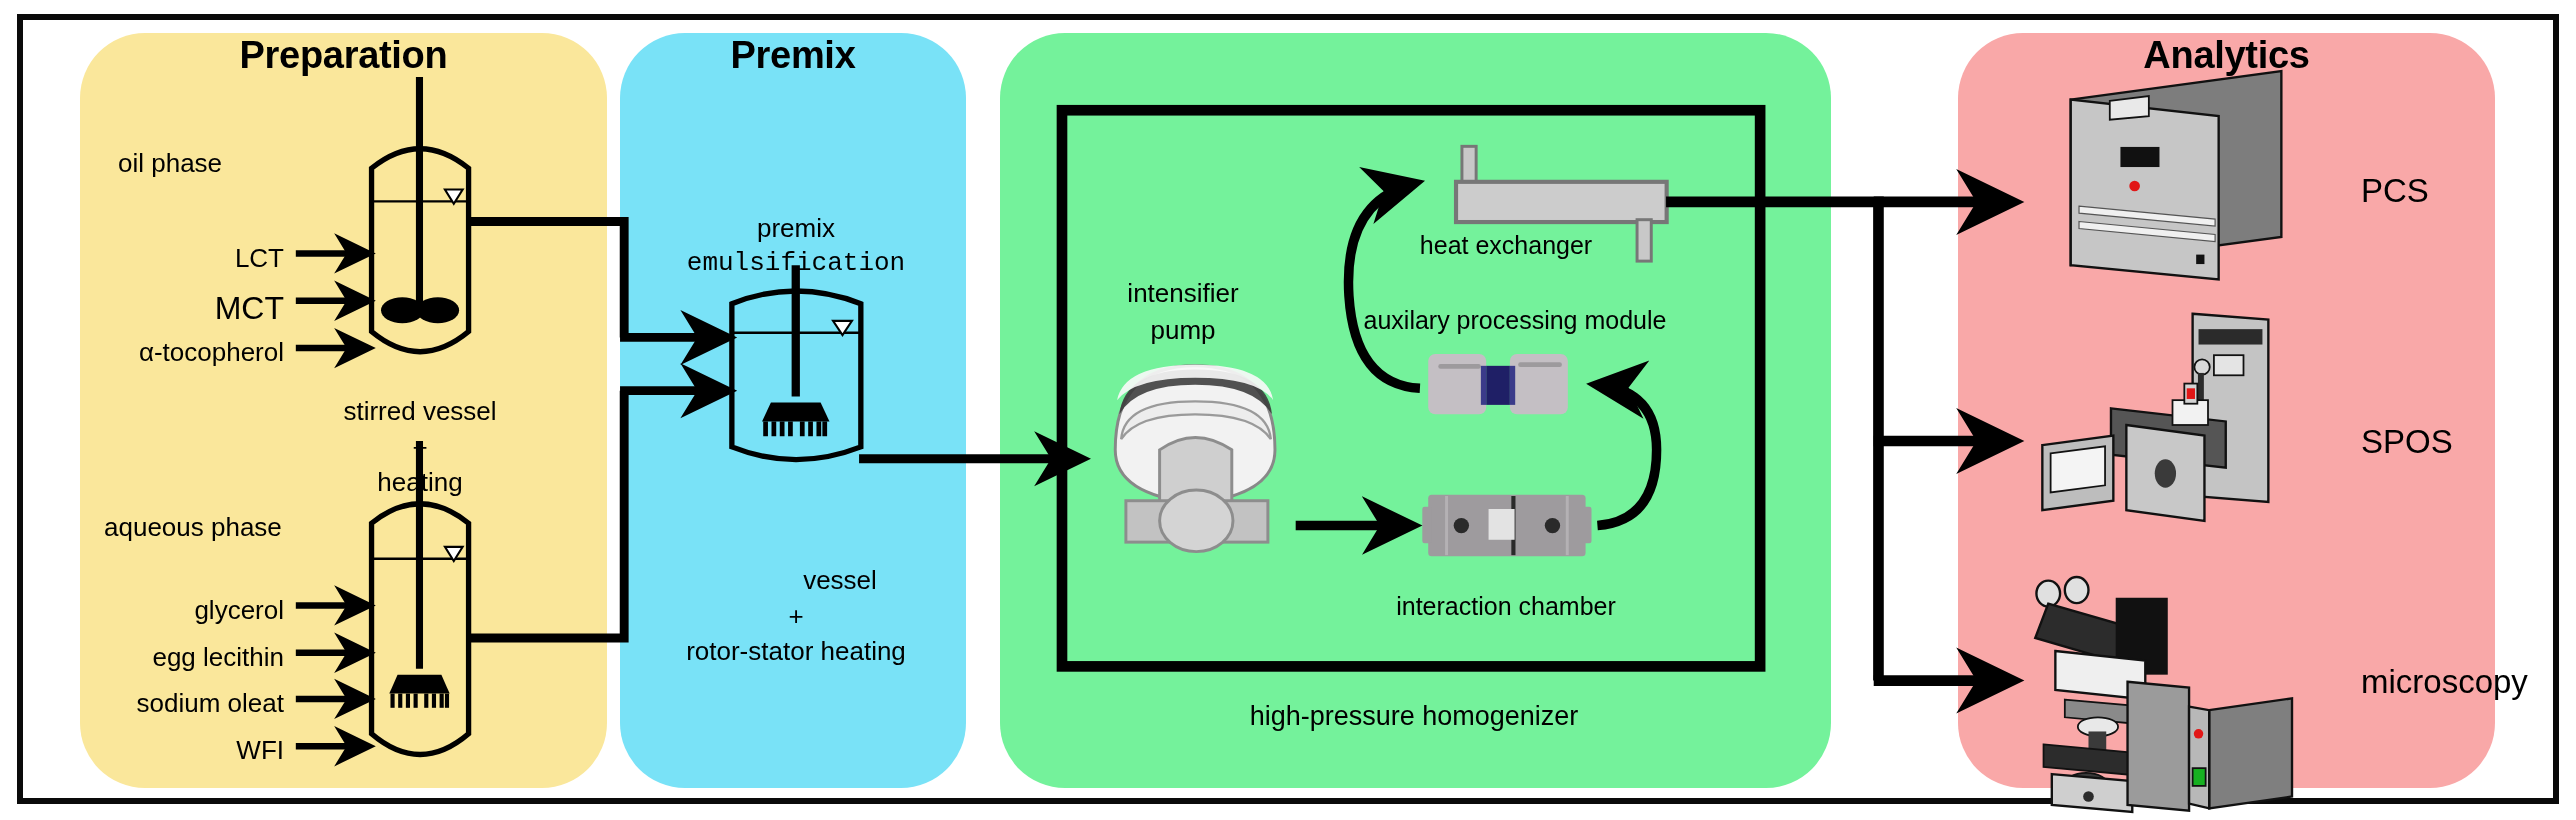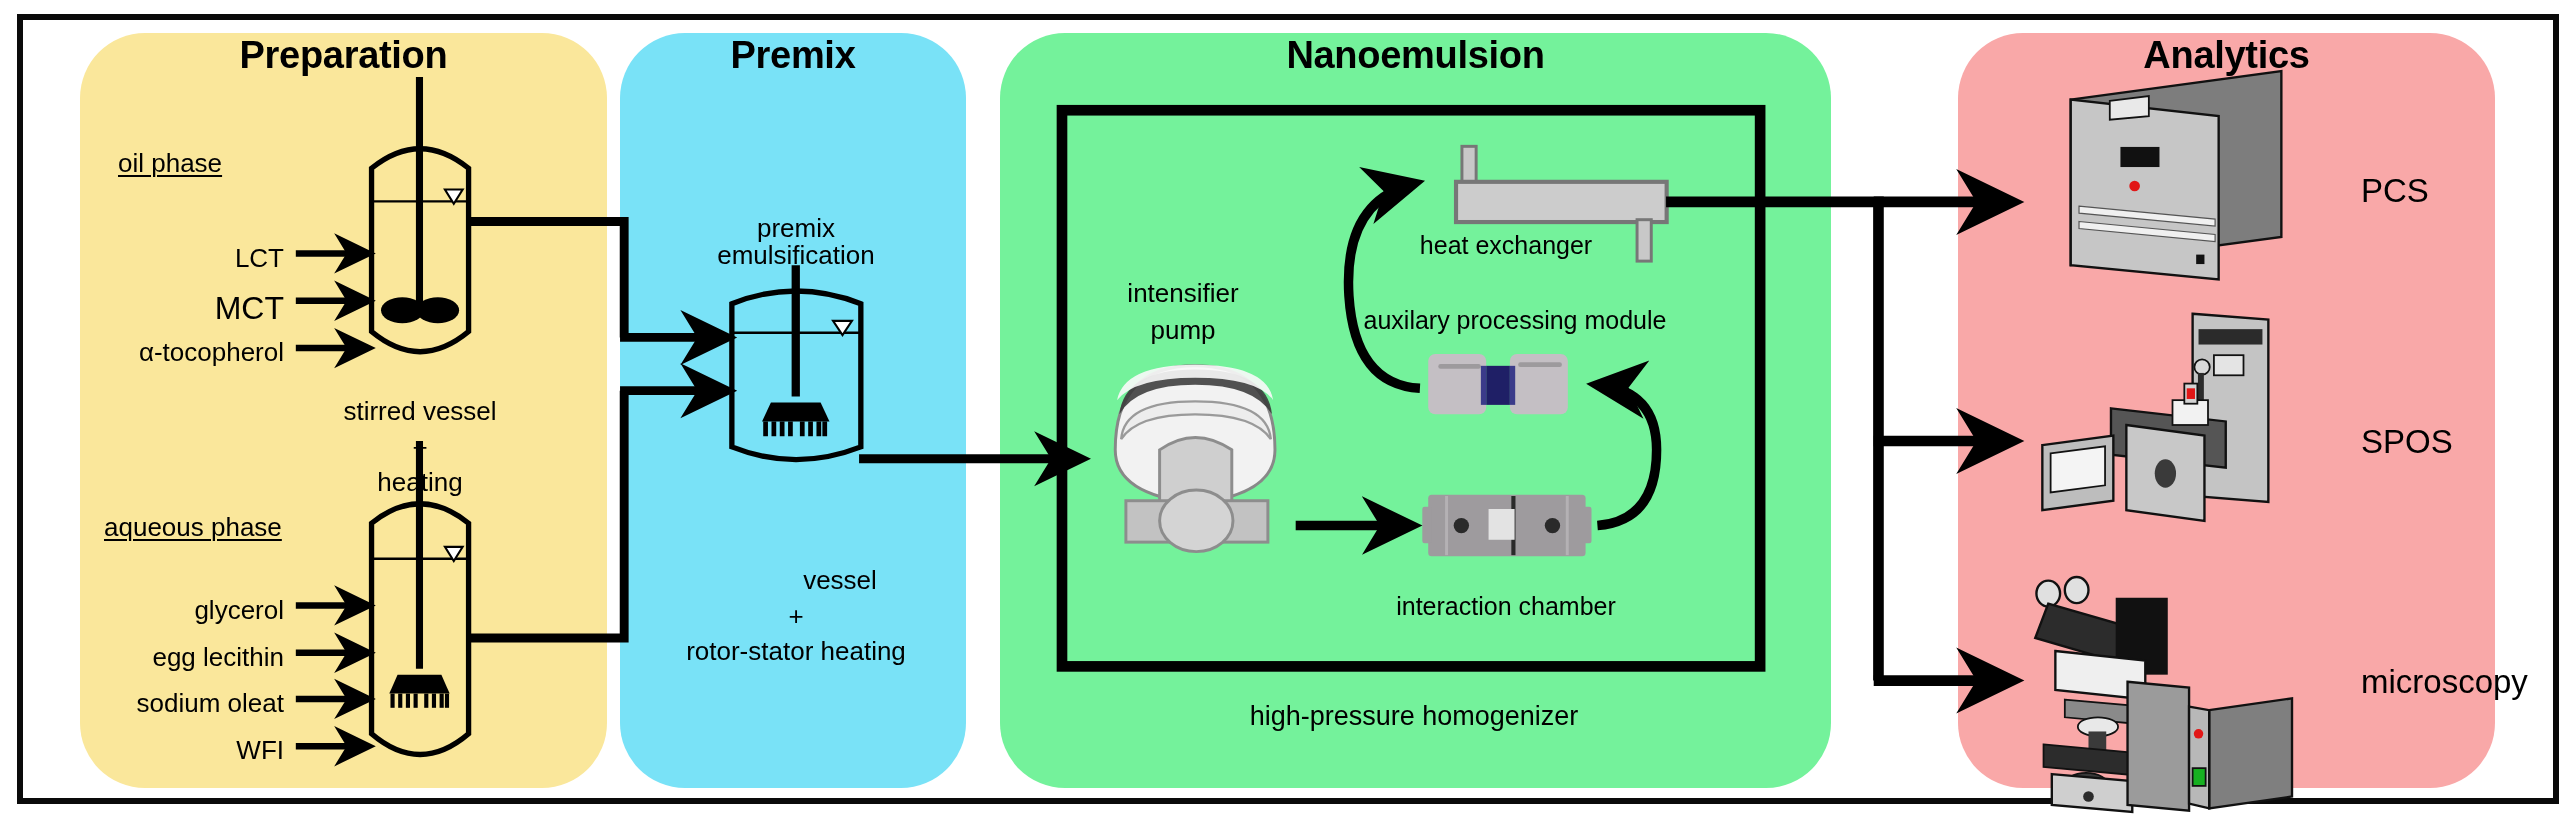--- a/index.html
+++ b/index.html
@@ -9,60 +9,59 @@
   .outer-frame{position:absolute;left:16.6px;top:14px;width:2542px;height:790px;
                border:6.5px solid #0a0a0a;box-sizing:border-box;background:#ffffff;}
 
   .panel{position:absolute;border-radius:65px;}
   .panel-title{position:absolute;width:100%;text-align:center;font-weight:bold;
                color:#000;letter-spacing:-0.3px;}
 
   .txt{position:absolute;color:#000;white-space:nowrap;font-family:"Liberation Sans",sans-serif;}
   .txt.c{transform:translateX(-50%);text-align:center;}
   .txt.r{transform:translateX(-100%);text-align:right;}
-  .ul{text-decoration:underline;text-underline-offset:3px;text-decoration-thickness:2.4px;}
+  .ul{text-underline-offset:3px;text-decoration-thickness:2.4px;}
 
   svg.ovl{position:absolute;left:0;top:0;width:2576px;height:821px;overflow:visible;pointer-events:none;}
 </style>
 </head>
 <body>
 
 <div id="stage">
 
   <div class="outer-frame"></div>
 
   <div class="panel" style="left:80px;top:33px;width:527px;height:755px;background:#fae79b;"></div>
   <div class="panel" style="left:620px;top:33px;width:346px;height:755px;background:#79e2f7;"></div>
   <div class="panel" style="left:1000px;top:33px;width:831px;height:755px;background:#74f29b;"></div>
   <div class="panel" style="left:1958px;top:33px;width:537px;height:755px;background:#f9a8a8;"></div>
 
   <div class="panel-title" style="left:80px;top:34px;width:527px;font-size:38px;">Preparation</div>
   <div class="panel-title" style="left:620px;top:34px;width:346px;font-size:38px;">Premix</div>
-  <div class="panel-title" style="left:1000px;top:34px;width:831px;font-size:38px;">Nanoemulsion</div>
   <div class="panel-title" style="left:1958px;top:34px;width:537px;font-size:38px;">Analytics</div>
 
   <div class="txt ul" style="left:118px;top:148px;font-size:26px;">oil phase </div>
 
   <div class="txt r" style="left:284px;top:243px;font-size:26px;">LCT</div>
   <div class="txt r" style="left:284px;top:290px;font-size:32px;">MCT</div>
   <div class="txt r" style="left:284px;top:337px;font-size:26px;">α-tocopherol</div>
 
   <div class="txt c" style="left:420px;top:396px;font-size:26px;">stirred vessel</div>
   <div class="txt c" style="left:420px;top:432px;font-size:26px;">+</div>
   <div class="txt c" style="left:420px;top:467px;font-size:26px;">heating</div>
 
   <div class="txt ul" style="left:104px;top:512px;font-size:26px;">aqueous phase</div>
 
   <div class="txt r" style="left:284px;top:595px;font-size:26px;">glycerol</div>
   <div class="txt r" style="left:284px;top:642px;font-size:26px;">egg lecithin</div>
   <div class="txt r" style="left:284px;top:688px;font-size:26px;">sodium oleat</div>
   <div class="txt r" style="left:284px;top:735px;font-size:26px;">WFI</div>
 
   <div class="txt c" style="left:796px;top:213px;font-size:26px;">premix</div>
-  <div class="txt c" style="left:796px;top:240px;font-size:26px;">emulsification</div>
+  <div class="txt c" style="left:796px;top:248px;font-size:26px;font-family:Liberation Mono, monospace;">emulsification</div>
 
   <div class="txt c" style="left:796px;top:565px;font-size:26px;margin-left:44px;">vessel</div>
   <div class="txt c" style="left:796px;top:601px;font-size:26px;">+</div>
   <div class="txt c" style="left:796px;top:636px;font-size:26px;">rotor-stator heating</div>
 
   <div class="txt c" style="left:1183px;top:278px;font-size:26px;">intensifier</div>
   <div class="txt c" style="left:1183px;top:315px;font-size:26px;">pump</div>
 
   <div class="txt c" style="left:1506px;top:231px;font-size:25px;">heat exchanger</div>
 

